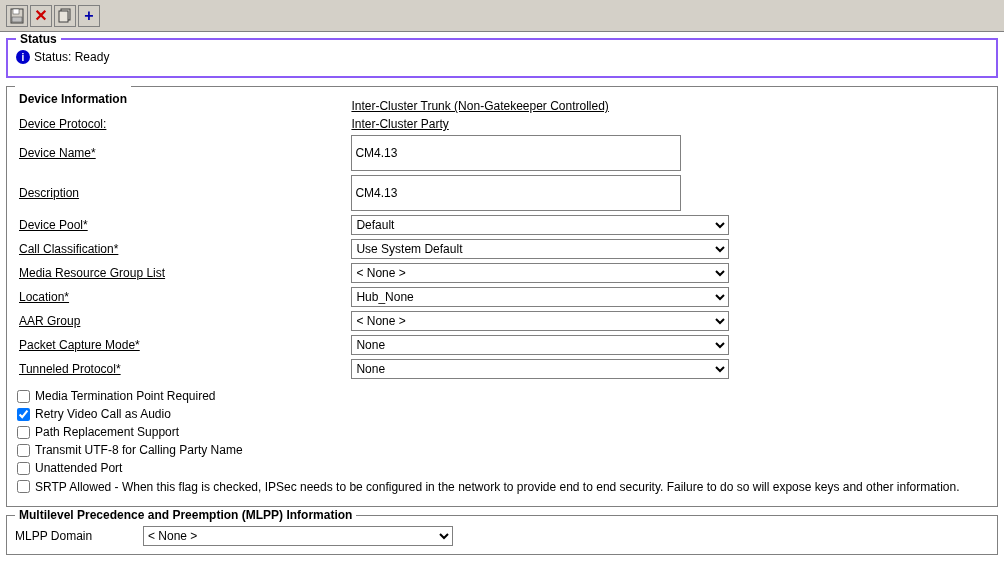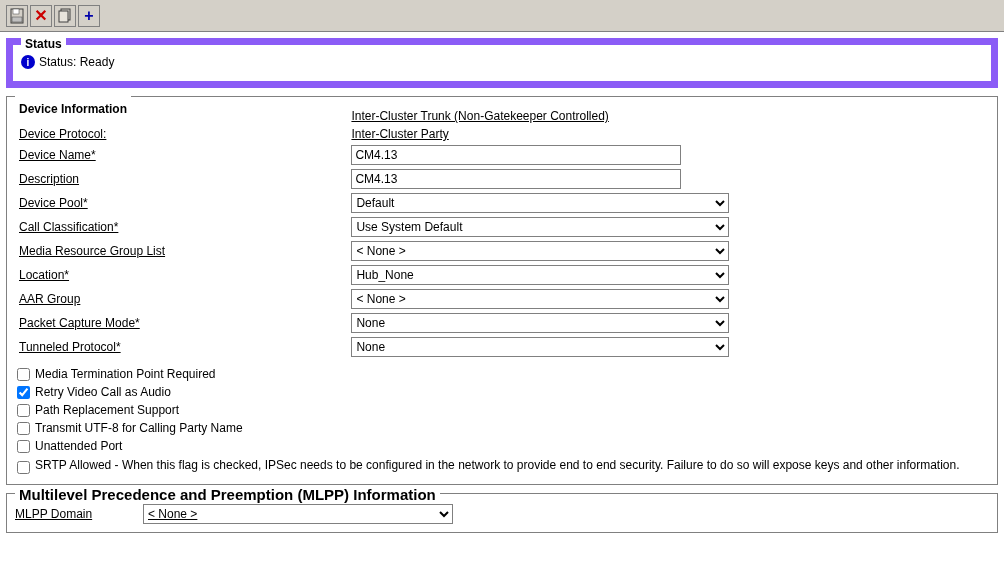--- a/index.html
+++ b/index.html
@@ -30,21 +30,21 @@
       font-size: 14px;
     }
     .main-content {
       background: #ffffff;
       margin: 0;
       padding: 6px;
       overflow-y: auto;
       height: calc(100vh - 32px);
     }
     .section-box {
-      border: 7px solid #8b5cf6;
+      border: 2px solid #8b5cf6;
       margin-bottom: 8px;
       padding: 6px 8px 8px 8px;
       position: relative;
     }
     .section-title {
       position: absolute;
       top: -8px;
       left: 8px;
       background: #ffffff;
       padding: 0 4px;
@@ -97,63 +97,62 @@
     .label-cell {
       width: 200px;
       text-align: left;
       white-space: nowrap;
     }
     .field-cell {
       width: 340px;
     }
     .text-input {
       width: 330px;
-      height: 20px;
+      height: 36px;
       border: 1px solid #808080;
       padding: 1px 3px;
       font-size: 12px;
       background: #ffffff;
     }
     .select-field {
       width: 378px;
       height: 20px;
       border: 1px solid #808080;
       font-size: 12px;
       background: #ffffff;
     }
     .checkbox-row {
       display: flex;
-      align-items: flex-end;
+      align-items: flex-start;
       gap: 5px;
       padding: 2px 0;
     }
     .checkbox-row input[type=checkbox] {
       margin-top: 1px;
       flex-shrink: 0;
     }
     .mlpp-section {
       border: 1px solid #808080;
       padding: 10px 8px 8px 8px;
       position: relative;
       margin-top: 8px;
     }
     .mlpp-title {
       position: absolute;
       top: -8px;
       left: 8px;
       background: #ffffff;
       padding: 0 4px;
       font-weight: bold;
-      font-size: 15px;
+      font-size: 12px;
     }
     .mlpp-row {
       display: flex;
       align-items: center;
       gap: 8px;
-      text-decoration: underline;
     }
     .mlpp-select {
       width: 310px;
       height: 20px;
       border: 1px solid #808080;
       font-size: 12px;
       background: #ffffff;
     }
   </style>
 </head>

